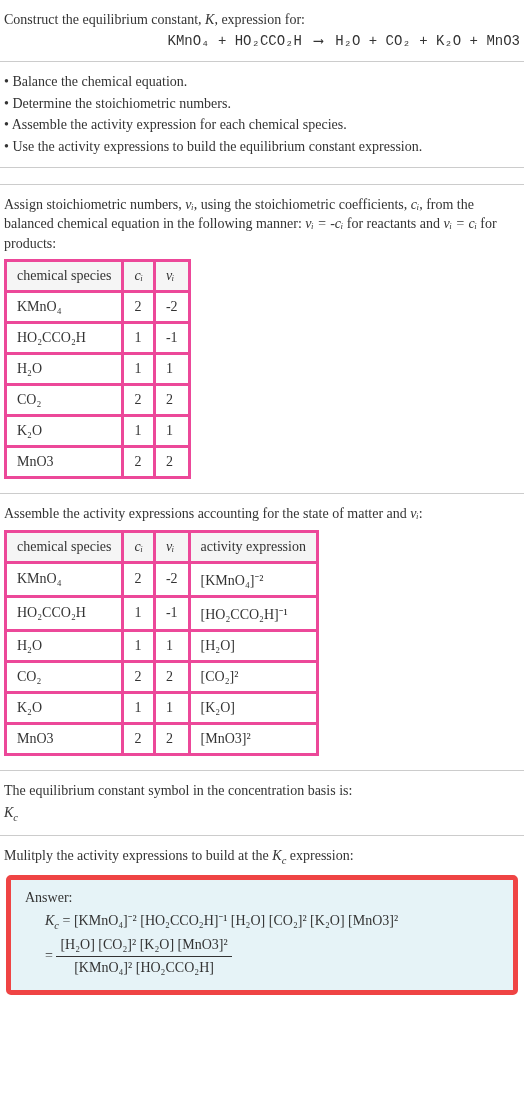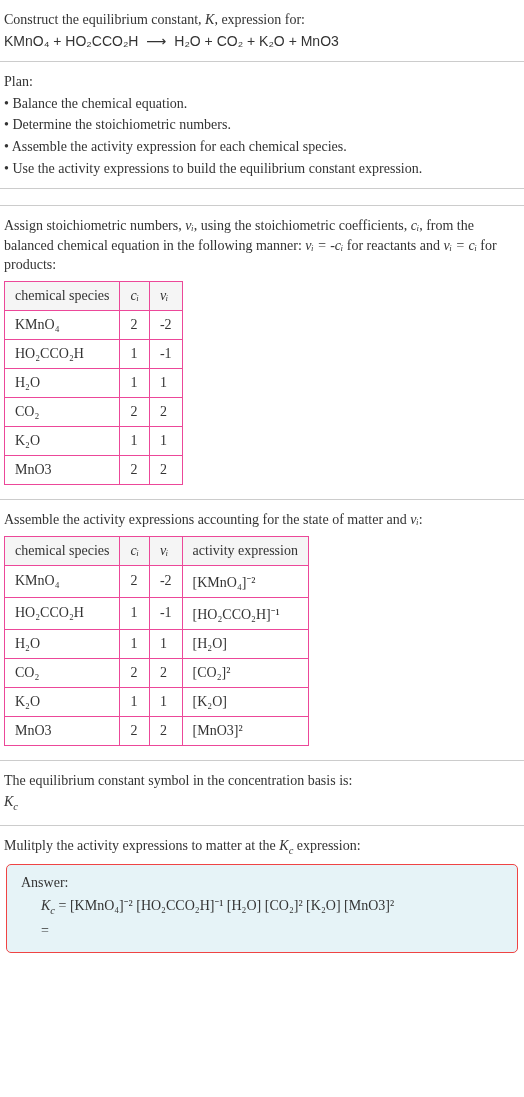--- a/index.html
+++ b/index.html
@@ -16,43 +16,44 @@
     border-bottom: 1px solid #ccc;
   }
   .section.no-border {
     border-bottom: none;
   }
   .prompt-line {
     margin: 2px 0;
     line-height: 1.4;
   }
   .equation {
-    font-family: Liberation Sans, sans-serif;
+    font-family: Liberation Mono, monospace;
+    text-align: right;
   }
   sub {
     font-size: 0.75em;
     vertical-align: sub;
   }
   table {
     border-collapse: collapse;
     margin: 6px 0;
   }
   th, td {
-    border: 1px solid #ec4899;
+    border: 3px solid #ec4899;
     padding: 6px 10px;
     text-align: left;
     font-weight: normal;
     background: #fff;
   }
   th {
     background: #f5f5f5;
   }
   .answer-box {
     background: #e6f3f7;
-    border: 1px solid #ef4444;
+    border: 5px solid #ef4444;
     border-radius: 5px;
     padding: 10px 14px;
     margin: 6px 2px;
   }
   .answer-box .label {
     margin-bottom: 4px;
   }
   .kc-line {
     margin-left: 20px;
     line-height: 1.6;
@@ -86,21 +87,20 @@
     <span>Construct the equilibrium constant, </span><span class="italic">K</span><span>, expression for:</span>
   </div>
   <div class="prompt-line equation">
     <span>KMnO₄ + HO₂CCO₂H</span>
     <span class="arrow">⟶</span>
     <span>H₂O + CO₂ + K₂O + MnO3</span>
   </div>
 </div>
 
 <div class="section">
-  <div class="prompt-line">Plan:</div>
   <div class="prompt-line">• Balance the chemical equation.</div>
   <div class="prompt-line">• Determine the stoichiometric numbers.</div>
   <div class="prompt-line">• Assemble the activity expression for each chemical species.</div>
   <div class="prompt-line">• Use the activity expressions to build the equilibrium constant expression.</div>
 </div>
 
 <div class="section">
 </div>
 
 <div class="section">
@@ -200,27 +200,29 @@
     </table>
 </div>
 
 <div class="section">
   <div class="prompt-line">The equilibrium constant symbol in the concentration basis is:</div>
   <div class="prompt-line italic">K<sub>c</sub></div>
 </div>
 
 <div class="section no-border">
   <div class="prompt-line">
-    <span>Mulitply the activity expressions to matter at the </span><span class="italic">K<sub>c</sub></span><span> expression:</span>
+    <span>Mulitply the activity expressions to build at the </span><span class="italic">K<sub>c</sub></span><span> expression:</span>
   </div>
 
   <div class="answer-box">
     <div class="label">Answer:</div>
     <div class="kc-line">
       <span class="italic">K<sub>c</sub></span><span> = [KMnO₄]⁻² [HO₂CCO₂H]⁻¹ [H₂O] [CO₂]² [K₂O] [MnO3]²</span>
     </div>
     <div class="kc-line">
       <span> = </span>
       <span class="fraction">
+        <span class="num">[H₂O] [CO₂]² [K₂O] [MnO3]²</span>
+        <span class="den">[KMnO₄]² [HO₂CCO₂H]</span>
       </span>
     </div>
   </div>
 </div>
 
 </body></html>

